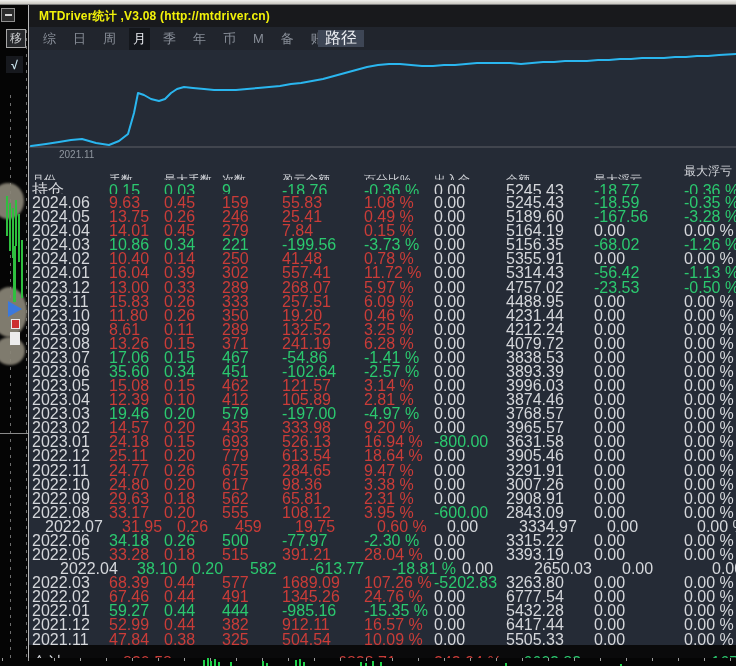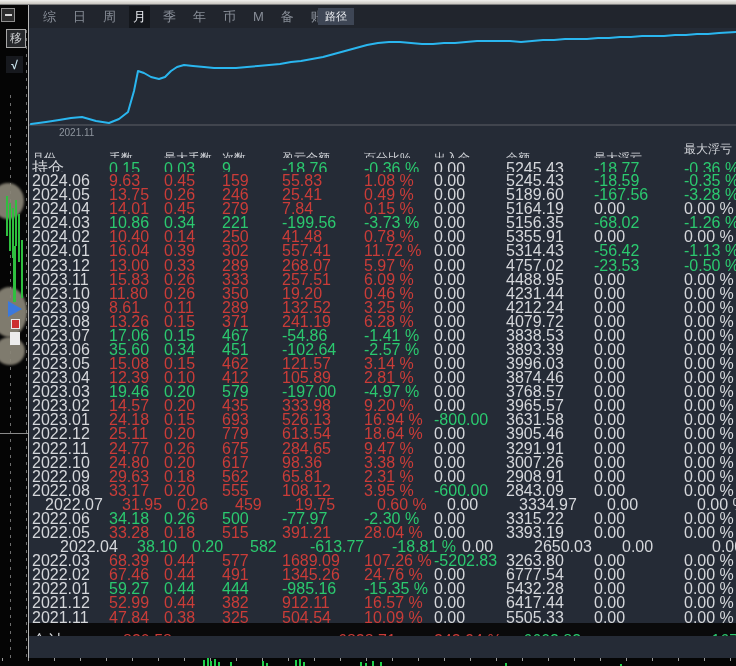--- a/index.html
+++ b/index.html
@@ -37,21 +37,21 @@
   
   .window { position:absolute; left:28px; top:5px; width:708px; height:653px;
     background:#252B36; border-left:1px solid #B9B9B9; display:flex; flex-direction:column; }
   .titlebar { height:22px; background:#18191C; display:flex; align-items:center; padding-left:10px; flex:none; }
   .titlebar .title { color:#F2F20A; font-size:12px; font-weight:bold; letter-spacing:.2px; }
   .menubar { height:23px; background:#21252D; display:flex; align-items:center; padding-left:10px;
     position:relative; flex:none; }
   .menu-item { color:#878D97; font-size:13px; margin-right:9px; padding:2px 4px; cursor:default; white-space:nowrap; }
   .menu-item.selected { background:#14171C; color:#E9EBEF; }
   .path-btn { position:absolute; left:289px; top:3px; height:17px; padding:1px 7px;
-    background:#3E4655; color:#EDEFF3; font-size:11px; display:flex; align-items:center; }
+    background:#3E4655; color:#EDEFF3; font-size:16px; display:flex; align-items:center; }
 
   .chart-area { height:113px; position:relative; flex:none; }
   .chart-area svg { position:absolute; left:0; top:0; }
   .x-label { position:absolute; left:30px; top:99px; color:#8F969F; font-size:10px; }
 
   .thead { height:17px; display:grid; padding-left:3px; align-items:center;
     grid-template-columns:77px 55px 58px 60px 82px 70px 72px 88px 90px auto;
     color:#D0D3D8; font-size:12px; flex:none; overflow:hidden; }
   .tbody { height:465px; display:flex; flex-direction:column; flex:none; overflow:hidden; }
   .trow { display:grid; padding-left:3px; align-items:center;
@@ -113,20 +113,23 @@
       <div class="vol-bar" style="left: 365px; height: 3px;"></div>
       <div class="vol-bar" style="left: 372px; height: 5px;"></div>
       <div class="vol-bar" style="left: 380px; height: 4px;"></div>
       <div class="vol-bar" style="left: 505px; height: 3px;"></div>
       <div class="vol-bar" style="left: 620px; height: 2px;"></div>
     </div>
 </div>
 
 <div class="window">
 
+  <div class="titlebar">
+    <span class="title">MTDriver统计 ,V3.08 (http://mtdriver.cn)</span>
+  </div>
 
   <div class="menubar">
     <span id="menu-items" style="display:flex;align-items:center;">
         <span class="menu-item">综</span>
         <span class="menu-item">日</span>
         <span class="menu-item">周</span>
         <span class="menu-item selected">月</span>
         <span class="menu-item">季</span>
         <span class="menu-item">年</span>
         <span class="menu-item">币</span>

